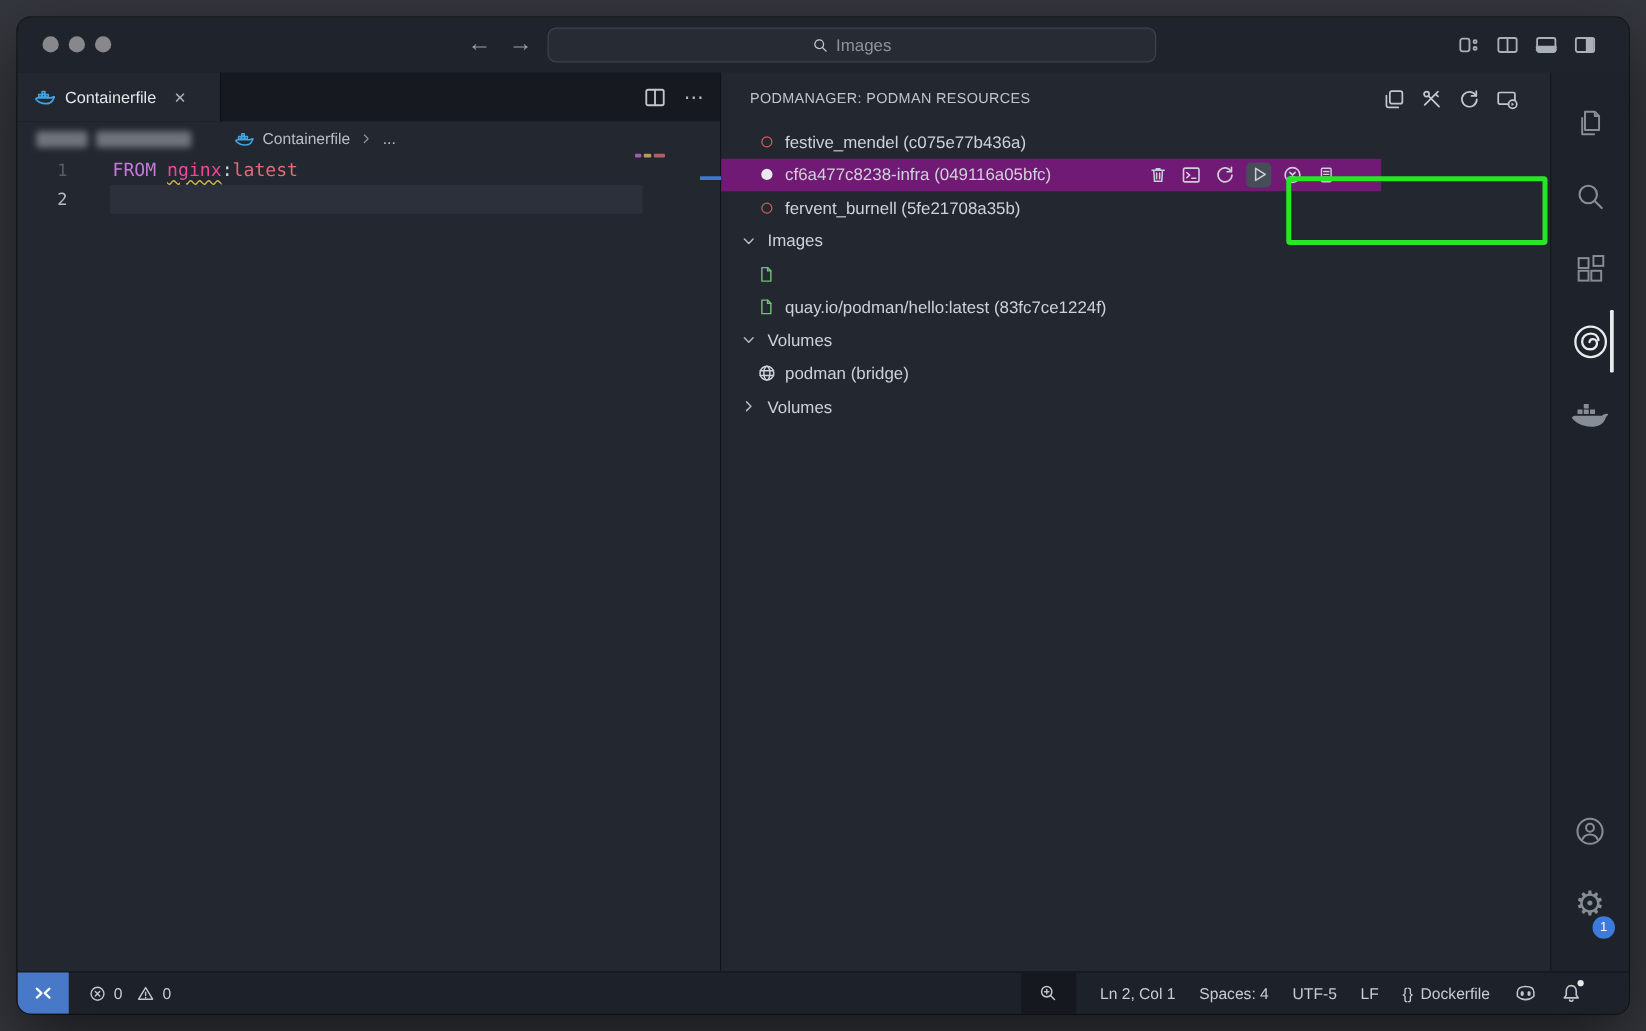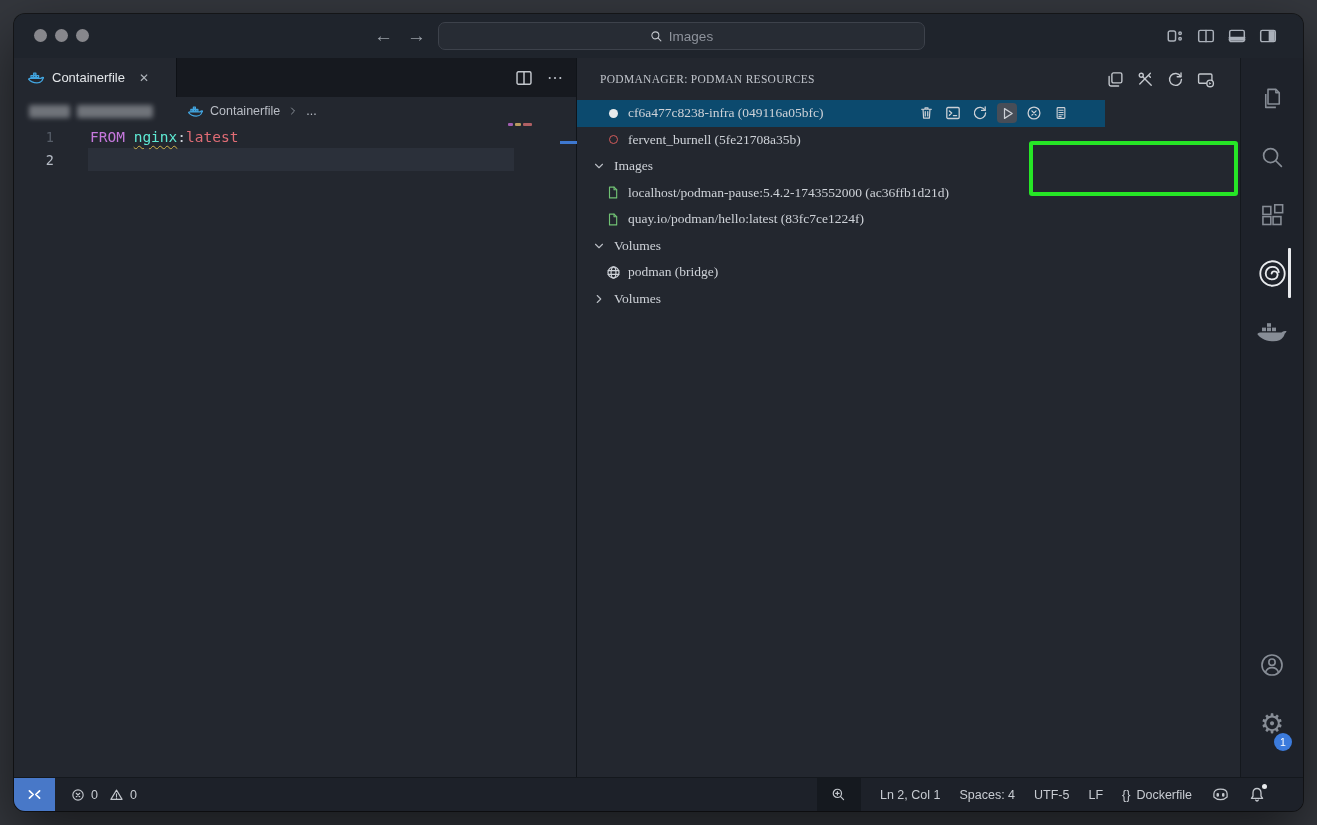--- a/index.html
+++ b/index.html
@@ -20,21 +20,21 @@
          color:#9aa0a8; font-size:19px; }
   .searchbox { position:absolute; left:424px; top:8px; width:487px; height:28px; border-radius:7px;
     background:#272c34; border:1px solid #3d424b; display:flex; align-items:center; justify-content:center;
     gap:6px; color:#8e939c; font-size:13.5px; }
   .layout-icons { position:absolute; right:26px; top:0; height:44px; display:flex; align-items:center; gap:13px; }
   .layout-icons .icon { color:#aab0b9; }
 
   
   .main { position:absolute; left:0; top:44px; right:0; bottom:34px; display:flex; }
   .editor-group { position:relative; width:563px; background:#23272f; border-right:1px solid #101419; }
-  .panel { position:relative; width:663px; background:#23272f;font-family:Liberation Serif, serif; }
+  .panel { position:relative; width:663px; background:#23272f; }
   .activitybar { position:relative; flex:1; background:#1e222a; border-left:1px solid #14181d; }
 
   
   .tabbar { position:relative; height:39px; background:#16191f; display:flex; }
   .tab { display:flex; align-items:center; gap:8px; padding:0 12px 0 14px; width:163px;
     background:#23272f; color:#e4e7ea; font-size:13px; border-right:1px solid #0e1116; }
   .tab .close { color:#b0b5bc; font-size:12px; margin-left:6px; }
   .editor-actions { position:absolute; right:12px; top:0; height:39px; display:flex; align-items:center; gap:14px; }
   .editor-actions .more { color:#b6bac2; font-size:16px; letter-spacing:1px; }
 
@@ -46,40 +46,40 @@
   .crumb-sep { color:#8d939b; }
 
   
   .code-area { position:relative; font-family:"DejaVu Sans Mono", monospace; font-size:14.5px; }
   .cline { position:relative; height:23px; display:flex; align-items:center; }
   .cline .ln { width:62px; text-align:right; color:#565d68; padding-right:22px; font-size:13.5px; }
   .cline.current { }
   .cline.current .ln { color:#b6bcc6; }
   .linehl { position:absolute; left:74px; top:23px; width:426px; height:23px; background:#2b303a; }
   .tok-kw { color:#c678dd; }
-  .tok-img { color:#5eead4; text-decoration:underline wavy #d2b44c 1px; text-underline-offset:3px; }
+  .tok-img { color:#ec4899; text-decoration:underline wavy #d2b44c 1px; text-underline-offset:3px; }
   .tok-colon { color:#ced3da; }
   .tok-tag { color:#e06c75; }
   .code-text { position:relative; z-index:1; padding-left:14px; white-space:pre; }
   .minimap { position:absolute; left:494px; top:-2px; height:4px; display:flex; gap:2px; }
   .minimap i { height:3px; border-radius:1px; }
   .mm1 { width:5px; background:#a15db0; } .mm2 { width:6px; background:#b89a5e; } .mm3 { width:9px; background:#b05f63; }
   .ruler-cursor { position:absolute; left:546px; top:16px; width:17px; height:3px; background:#3e78d0; }
 
   
   .panel-header { height:42px; display:flex; align-items:center; padding:0 25px 0 23px; }
   .panel-title { flex:1; font-size:11.5px; letter-spacing:.3px; color:#c0c4cb; }
   .panel-actions { display:flex; gap:13px; }
   .tree { position:absolute; left:0; top:42px; right:0; }
   .trow { position:relative; height:26.5px; display:flex; align-items:center; color:#ced2d8; font-size:13.5px; }
   .trow .chev { width:16px; margin-left:14px; color:#b9bdc4; }
   .trow .tlabel { margin-left:7px; }
   .trow.item { padding-left:28px; }
   .trow.item .ic { width:16px; margin-right:7px; display:inline-flex; justify-content:center; }
-  .trow.sel { background:#0c4a6e; width:528px; }
+  .trow.sel { background:#701a75; width:528px; }
   .dot { width:9px; height:9px; border-radius:50%; }
   .dot.stopped { border:1.6px solid #d35b5b; }
   .dot.running { background:#e8eaec; }
   .row-actions { position:absolute; right:34px; top:0; height:26.5px; display:flex; align-items:center; gap:7px; }
   .row-actions .icon { width:20px; height:20px; color:#ccd0d6; }
   .row-actions .hovered { background:#474d57; border-radius:4px; }
 
   .annotation-box { position:absolute; left:1015px; top:127px; width:209px; height:55px;
     border:4px solid #26e626; border-radius:3px; z-index:5; }
 
@@ -249,20 +249,26 @@
               <svg width="18" height="17" viewBox="0 0 17 16">
                   <rect x="1.5" y="2.8" width="12.6" height="8.8" rx="1.2"></rect>
                   <circle cx="12.4" cy="11.7" r="3.1" fill="#23272f" stroke="currentColor"></circle>
                   <path d="M11.5 10.4l2 1.3-2 1.3z" fill="currentColor" stroke="none"></path>
                 </svg>
             </span>
           </div>
         </div>
 
         <div class="tree">
+          <div class="trow item">
+            <span class="ic">
+                <span class="dot stopped"></span>
+              </span>
+            <span>festive_mendel (c075e77b436a)</span>
+          </div>
           <div class="trow item sel">
             <span class="ic">
                 <span class="dot running"></span>
               </span>
             <span>cf6a477c8238-infra (049116a05bfc)</span>
             <div class="row-actions">
               <span class="icon">
                 <svg width="15" height="16" viewBox="0 0 16 16">
                     <path d="M2.8 4h10.4M6.4 4V2.6h3.2V4M4.3 4l.6 9.4h6.2l.6-9.4M6.7 6.4v4.8M9.3 6.4v4.8"></path>
                   </svg>
@@ -313,21 +319,20 @@
               </span>
             <span class="tlabel">Images</span>
           </div>
           <div class="trow item">
             <span class="ic icon" style="color:#71c174">
               <svg width="14" height="15" viewBox="0 0 16 16">
                   <path d="M4 1.8h5.2l3 3v9.4H4z"></path>
                   <path d="M9.2 1.8v3h3"></path>
                 </svg>
             </span>
-            <span>localhost/podman-pause:5.4.2-1743552000 (ac36ffb1d21d)</span>
           </div>
           <div class="trow item">
             <span class="ic icon" style="color:#71c174">
               <svg width="14" height="15" viewBox="0 0 16 16">
                   <path d="M4 1.8h5.2l3 3v9.4H4z"></path>
                   <path d="M9.2 1.8v3h3"></path>
                 </svg>
             </span>
             <span>quay.io/podman/hello:latest (83fc7ce1224f)</span>
           </div>

